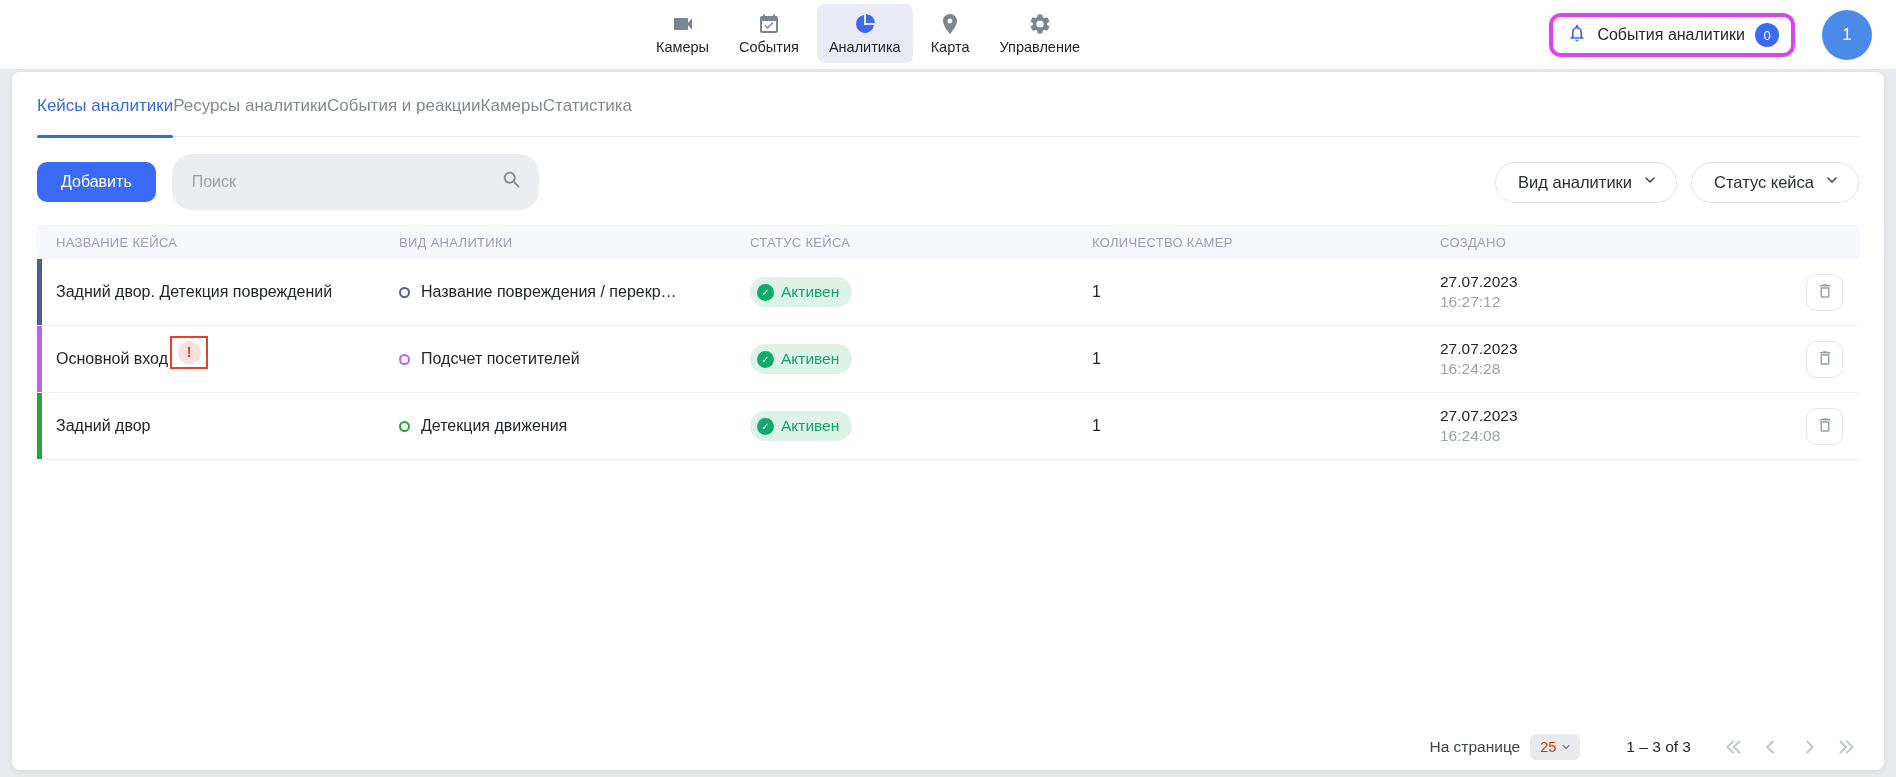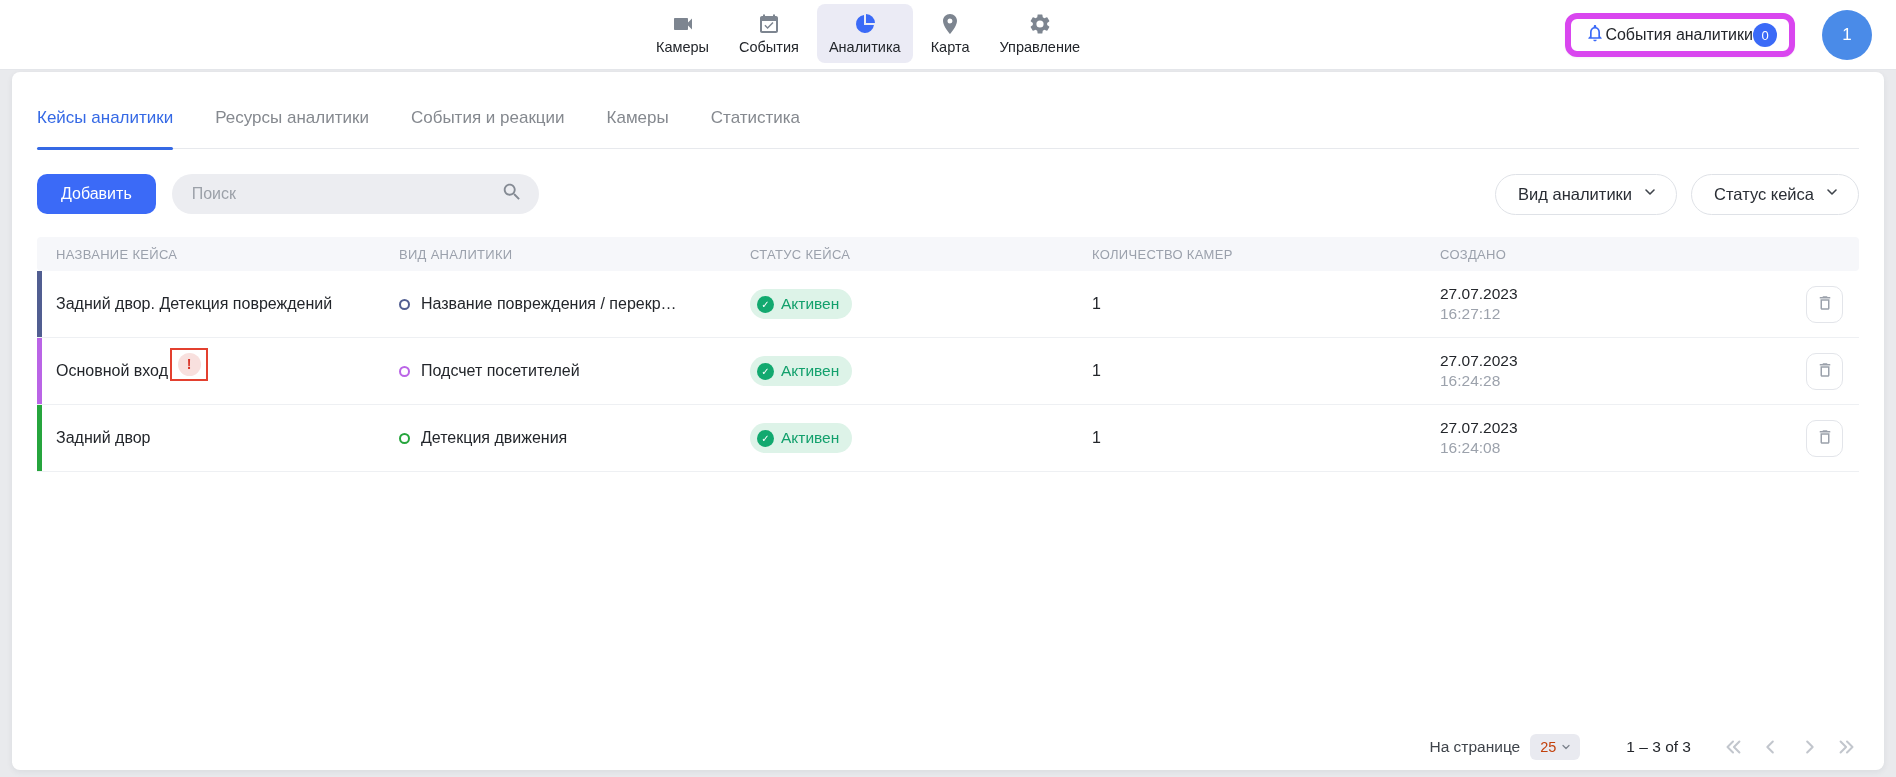--- a/index.html
+++ b/index.html
@@ -9,39 +9,39 @@
   
   .app-header { position:absolute; top:0; left:0; width:1896px; height:70px; background:#fff; border-bottom:1px solid #E4E6EA; z-index:5; }
   .main-nav { position:absolute; left:644px; top:4px; display:flex; gap:6px; }
   .nav-item { display:flex; flex-direction:column; align-items:center; justify-content:flex-end; gap:2px; padding:7px 12px 8px; border-radius:8px; cursor:pointer; }
   .nav-item.active { background:#EBEBF5; }
   .nav-item .nav-icon { width:26px; height:26px; display:flex; align-items:center; justify-content:center; }
   .nav-item .nav-icon svg { fill:#7D8590; }
   .nav-item.active .nav-icon svg { fill:#3B6AF7; }
   .nav-label { font-size:14.5px; color:#23262B; white-space:nowrap; }
 
-  .notif-btn { position:absolute; right:101px; top:13px; height:44px; display:flex; align-items:center; padding:0 12px 0 14px; background:#fff; border:6px solid #d946ef; border-radius:12px; box-shadow:0 1px 2px rgba(30,40,60,.05); cursor:pointer; }
+  .notif-btn { position:absolute; right:101px; top:13px; height:44px; display:flex; align-items:center; gap:10px; padding:0 12px 0 14px; background:#fff; border:4px solid #d946ef; border-radius:12px; box-shadow:0 1px 2px rgba(30,40,60,.05); cursor:pointer; }
   .notif-btn svg { fill:#3B6AF7; }
   .notif-label { font-size:16px; color:#23262B; white-space:nowrap; }
   .notif-badge { min-width:24px; height:24px; border-radius:12px; background:#3B6AF7; color:#fff; font-size:13px; display:flex; align-items:center; justify-content:center; padding:0 6px; }
   .avatar { position:absolute; right:24px; top:10px; width:50px; height:50px; border-radius:50%; background:#4A8BE8; color:#fff; font-size:17px; display:flex; align-items:center; justify-content:center; cursor:pointer; }
 
   
   .panel { position:absolute; left:12px; right:12px; top:72px; bottom:7px; background:#fff; border-radius:8px; box-shadow:0 2px 6px rgba(30,40,60,.07); padding:0 25px; }
 
   
-  .tabs { display:flex; gap:42px; padding-top:36px; border-bottom:1px solid #E7E9ED; }
+  .tabs { display:flex; padding-top:24px; border-bottom:1px solid #E7E9ED; }
   .tab { font-size:17px; color:#85898F; padding-bottom:20px; position:relative; cursor:pointer; white-space:nowrap; }
   .tab.active { color:#3569E5; }
   .tab.active::after { content:""; position:absolute; left:0; right:0; bottom:-2px; height:3px; border-radius:2px; background:#3569E5; }
 
   
   .toolbar { margin-top:25px; display:flex; align-items:center; height:40px; }
   .btn-add { height:40px; padding:0 24px; background:#3B6AF7; color:#fff; font-size:16px; border:none; border-radius:10px; cursor:pointer; font-family:inherit; }
-  .search-box { margin-left:16px; width:367px; height:40px; background:#ECEDF1; border-radius:20px; display:flex; align-items:center; padding:0 16px 0 20px; }
+  .search-box { margin-left:16px; width:367px; height:56px; background:#ECEDF1; border-radius:20px; display:flex; align-items:center; padding:0 16px 0 20px; }
   .search-box input { flex:1; border:none; background:transparent; outline:none; font-size:16px; color:#23262B; font-family:inherit; }
   .search-box input::placeholder { color:#9CA1A9; }
   .search-box svg { fill:#848A93; flex:none; }
   .toolbar-spacer { flex:1; }
   .filter-pill { height:41px; display:flex; align-items:center; gap:10px; padding:0 18px 0 22px; background:#fff; border:1px solid #DFE2E7; border-radius:22px; font-size:16.5px; color:#2A2E35; cursor:pointer; margin-left:14px; white-space:nowrap; }
   .filter-pill svg { stroke:#3F444B; }
 
   
   .table { margin-top:23px; }
   .tgrid { display:grid; grid-template-columns:362px 351px 342px 348px 340px 1fr; align-items:center; }

